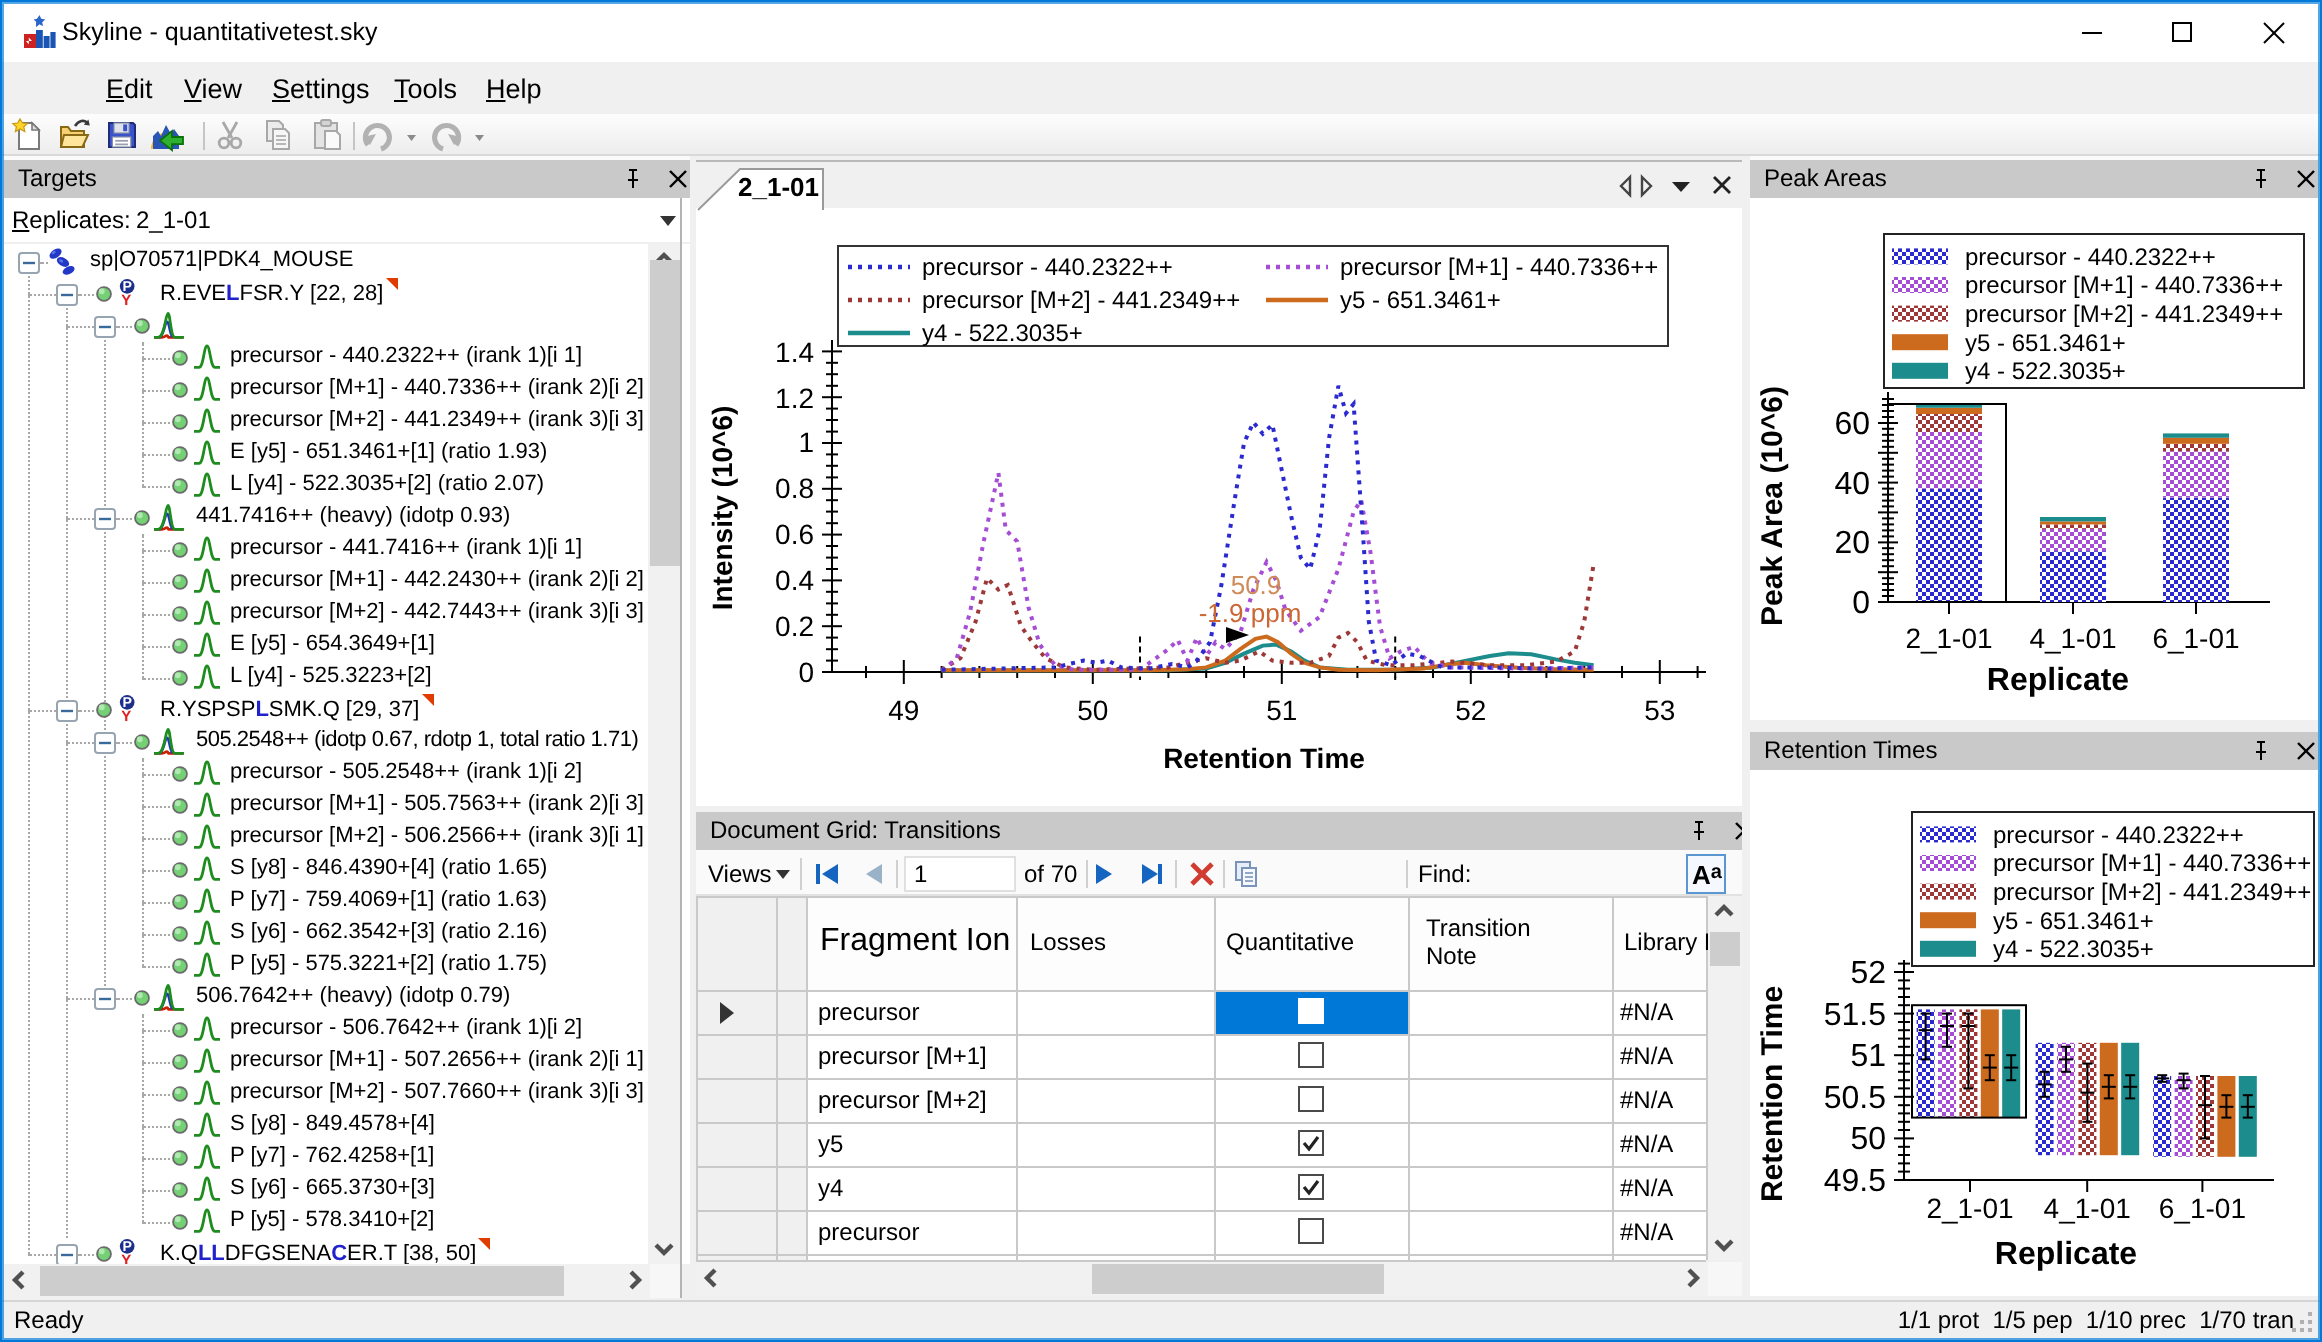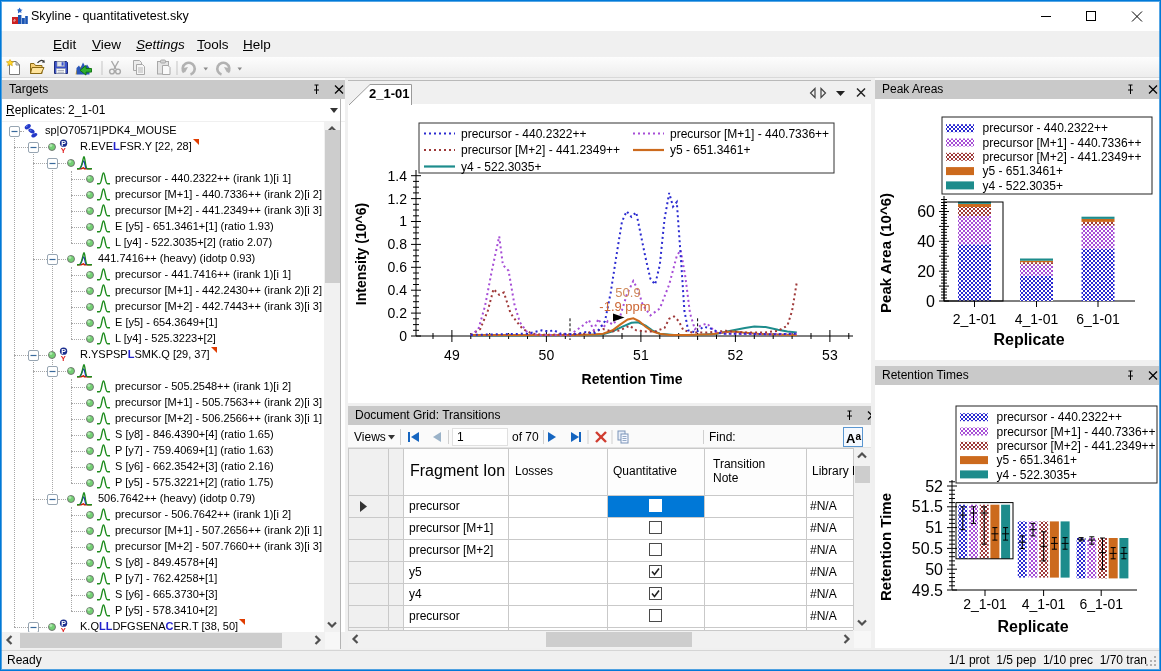--- a/index.html
+++ b/index.html
@@ -24,21 +24,21 @@
 <line x1="5" y1="10.5" x2="15" y2="10.5"></line>
 <rect x="50.5" y="5.5" width="9" height="9"></rect>
 <line x1="96" y1="5.5" x2="106" y2="15.5"></line>
       <line x1="106" y1="5.5" x2="96" y2="15.5"></line>
 </g>
   </svg>
 <div style="position:absolute;left:1px;top:31px;white-space:nowrap;width:1159px;height:26px;background:#f0f0f0;"></div>
 <div style="position:absolute;left:17px;top:37px;white-space:nowrap;height:16px;font-size:13.5px;line-height:16px;margin-top:33px;"><u>F</u>ile</div>
 <div style="position:absolute;left:53px;top:37px;white-space:nowrap;height:16px;font-size:13.5px;line-height:16px;"><u>E</u>dit</div>
 <div style="position:absolute;left:92px;top:37px;white-space:nowrap;height:16px;font-size:13.5px;line-height:16px;"><u>V</u>iew</div>
-<div style="position:absolute;left:136px;top:37px;white-space:nowrap;height:16px;font-size:13.5px;line-height:16px;font-style:italic;"><u>S</u>ettings</div>
+<div style="position:absolute;left:136px;top:37px;white-space:nowrap;height:16px;font-size:13.5px;line-height:16px;"><u>S</u>ettings</div>
 <div style="position:absolute;left:197px;top:37px;white-space:nowrap;height:16px;font-size:13.5px;line-height:16px;"><u>T</u>ools</div>
 <div style="position:absolute;left:243px;top:37px;white-space:nowrap;height:16px;font-size:13.5px;line-height:16px;"><u>H</u>elp</div>
 <div style="position:absolute;left:1px;top:57px;white-space:nowrap;width:1159px;height:21px;background:linear-gradient(#fdfdfd,#ededed);border-bottom:1px solid #d9d9d9;"></div>
 <svg style="left:5px;top:59px;" width="250" height="18" viewBox="0 0 250 18">
 
 <g transform="translate(1,0)">
  <path d="M3.5 2.5 h6.5 l3.5 3.5 v9.5 h-10 z" fill="#fff" stroke="#7a7a7a" stroke-width="1"></path>
  <path d="M10 2.5 l3.5 3.5 h-3.5 z" fill="#e0e0e0" stroke="#7a7a7a" stroke-width="0.8"></path>
  <path d="M4 0.5 l1.3 2 2.4.3 -1.8 1.6 .5 2.4 -2.4 -1.3 -2.3 1.3 .5 -2.4 -1.8 -1.6 2.4 -.3z" fill="#ffd428" stroke="#c89a10" stroke-width="0.6"></path>
 </g>
@@ -313,20 +313,21 @@
 </svg>
     <svg style="left:67px;top:367px;" width="8" height="8" viewBox="0 0 11 11">
 <circle cx="5.5" cy="5.5" r="4.8" fill="#74d074" stroke="#6a6a6a" stroke-width="1.2"></circle>
 <circle cx="4" cy="3.6" r="2" fill="#b0e8b0"></circle>
 </svg>
     <svg style="left:77px;top:364px;" width="15" height="14" viewBox="0 0 15 14">
 <path d="M0 12.7 h4 C6 12.7 6.2 10.6 7.3 12.7 h7.2" fill="none" stroke="#cc2200" stroke-width="1.4"></path>
 <path d="M2.5 12.7 C4.8 12.7 5.2 5 6.6 5 C7.7 5 7.7 10 9.3 12.7" fill="none" stroke="#2233cc" stroke-width="1.4"></path>
 <path d="M0 12.7 h2 C5.4 12.7 5.8 0.7 7 0.7 C8.2 0.7 8.2 12.7 10.5 12.7 h4.5" fill="none" stroke="#1e8c1e" stroke-width="1.4"></path>
 </svg>
+    <div style="position:absolute;left:98px;top:363px;white-space:nowrap;height:15px;font-size:11px;line-height:15px;letter-spacing:-0.25px;">505.2548++ (idotp 0.67, rdotp 1, total ratio 1.71)</div>
     <div style="position:absolute;left:71px;top:387px;white-space:nowrap;width:14px;height:1px;border-top:1px dotted #a8a8a8;"></div>
     <svg style="left:86px;top:383px;" width="8" height="8" viewBox="0 0 11 11">
 <circle cx="5.5" cy="5.5" r="4.8" fill="#74d074" stroke="#6a6a6a" stroke-width="1.2"></circle>
 <circle cx="4" cy="3.6" r="2" fill="#b0e8b0"></circle>
 </svg>
     <svg style="left:97px;top:380px;" width="13" height="13" viewBox="0 0 13 13">
 <path d="M0 11.7 L2.5 11.7 C4.8 11.7 4.9 1 6.5 1 C8.1 1 8.2 11.7 10.5 11.7 L13 11.7" fill="none" stroke="#1e8c1e" stroke-width="1.4"></path>
 </svg>
     <div style="position:absolute;left:115px;top:379px;white-space:nowrap;height:15px;font-size:11px;line-height:15px;">precursor - 505.2548++ (irank 1)[i 2]</div>
     <div style="position:absolute;left:71px;top:403px;white-space:nowrap;width:14px;height:1px;border-top:1px dotted #a8a8a8;"></div>

